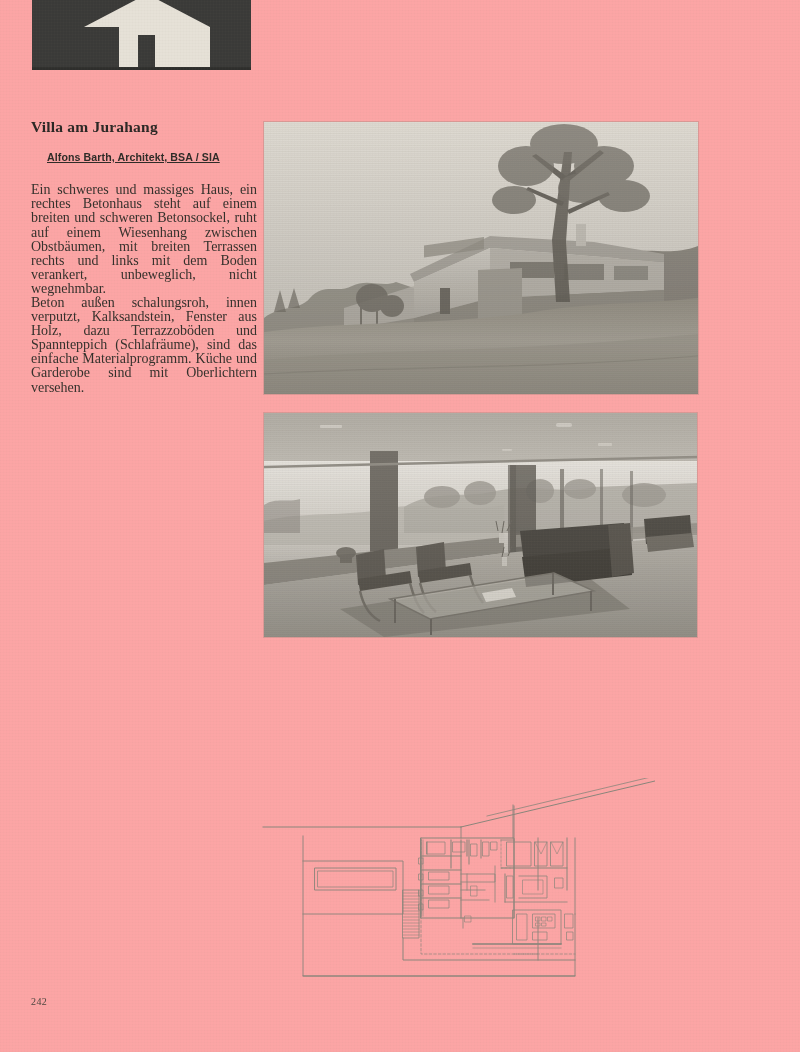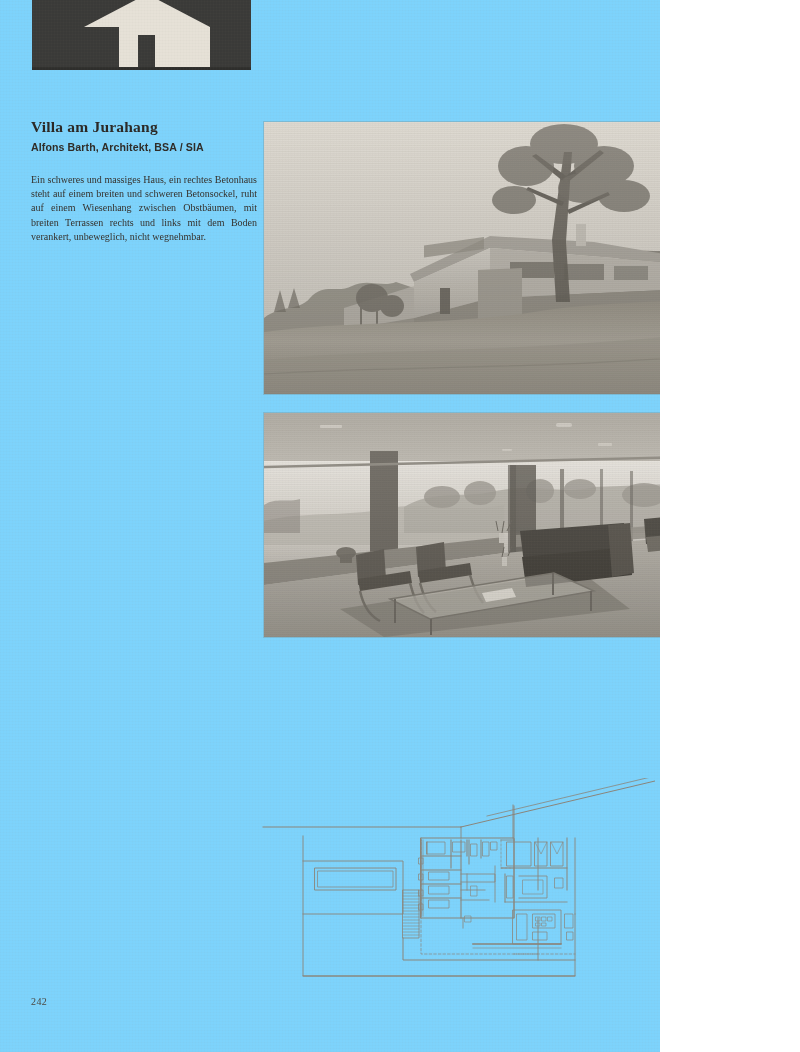--- a/index.html
+++ b/index.html
@@ -5,23 +5,23 @@
   html, body {
     margin: 0;
     padding: 0;
     background: #ffffff;
   }
   body {
     font-family: "Liberation Serif", serif;
   }
   #page {
     position: relative;
-    width: 660px;
+    width: 800px;
     height: 1052px;
-    background: #7dd3fc;
+    background: #fca5a5;
     overflow: hidden;
   }
   
   #page::after {
     content: "";
     position: absolute;
     inset: 0;
     pointer-events: none;
     background-image:
       repeating-linear-gradient(0deg, rgba(150,140,125,0.035) 0px, rgba(150,140,125,0.035) 1px, rgba(255,255,255,0) 1px, rgba(255,255,255,0) 3px),
@@ -56,27 +56,28 @@
     color: #2a2724;
     margin: 0 0 6px 0;
     line-height: 1.1;
   }
   #subtitle {
     font-family: "Liberation Sans", sans-serif;
     font-weight: bold;
     font-size: 10.6px;
     letter-spacing: .1px;
     color: #2e2b27;
-    margin: 0;
+    margin: 16px;
     line-height: 1.15;
+    text-decoration: underline;
   }
   #bodytext {
     margin-top: 20px;
     font-family: "Liberation Serif", serif;
-    font-size: 10px;
+    font-size: 14px;
     line-height: 14.1px;
     color: #34302b;
     text-align: justify;
     -webkit-hyphens: none;
     hyphens: none;
   }
   #bodytext p { margin: 0; }
 
   
   .photo {
@@ -136,20 +137,21 @@
       <rect x="106" y="35" width="17" height="33" fill="#3a3a38"></rect>
       <rect x="0" y="67" width="219" height="3" fill="#2e2e2c"></rect>
     </svg>
   </div>
 
   <div id="textcol">
     <h1 id="title">Villa am Jurahang</h1>
     <div id="subtitle">Alfons Barth, Architekt, BSA / SIA</div>
     <div id="bodytext">
       <p>Ein schweres und massiges Haus, ein rechtes Betonhaus steht auf einem breiten und schweren Betonsockel, ruht auf einem Wiesenhang zwischen Obstbäumen, mit breiten Terrassen rechts und links mit dem Boden verankert, unbeweglich, nicht wegnehmbar.</p>
+      <p>Beton außen schalungsroh, innen verputzt, Kalksandstein, Fenster aus Holz, dazu Terrazzoböden und Spannteppich (Schlafräume), sind das einfache Materialprogramm. Küche und Garderobe sind mit Oberlichtern versehen.</p>
     </div>
   </div>
 
   <div class="photo" id="photo-exterior">
     <svg viewBox="0 0 434 272" preserveAspectRatio="none" width="434" height="272" aria-hidden="true">
       <defs>
         <linearGradient id="skyg" x1="0" y1="0" x2="0" y2="1">
           <stop offset="0%" stop-color="#dcd8d0"></stop>
           <stop offset="70%" stop-color="#cfcbc3"></stop>
           <stop offset="100%" stop-color="#c2beb6"></stop>

